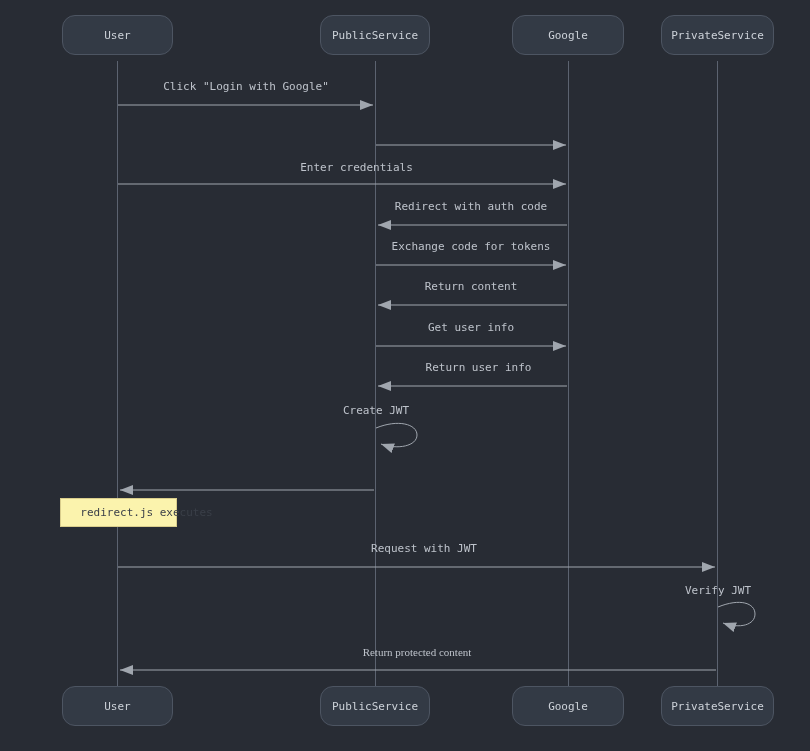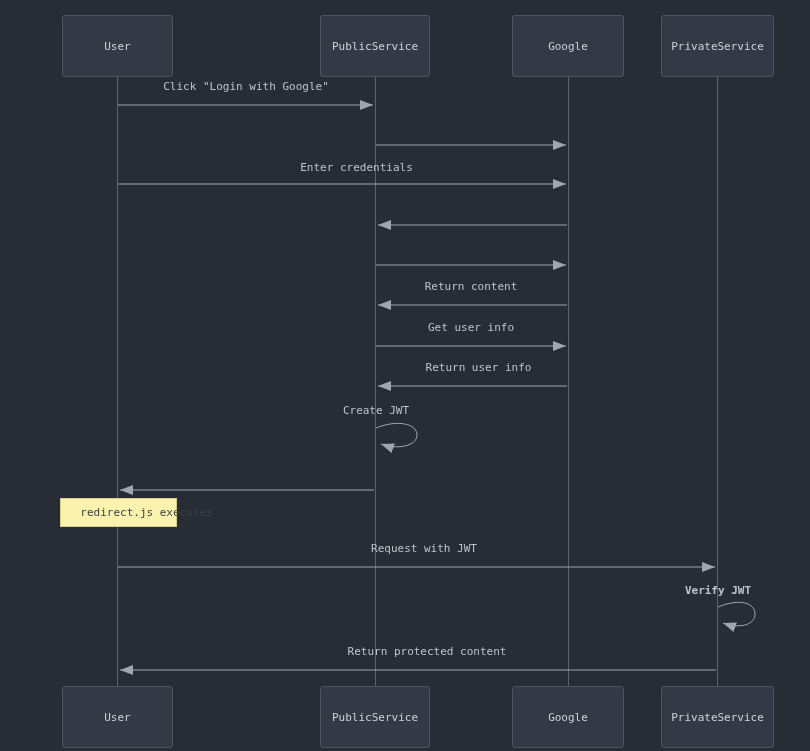--- a/index.html
+++ b/index.html
@@ -10,24 +10,24 @@
     background: var(--bg, #282c34);
     font-family: "DejaVu Sans Mono", "Liberation Mono", monospace;
     overflow: hidden;
   }
   .stage svg { position: absolute; left: 0; top: 0; }
   .lifeline { stroke: var(--lifeline, #5c6370); stroke-width: 1; }
   .arrow   { stroke: var(--line, #a0a6ae); stroke-width: 1; fill: none; }
   .arrow-head { fill: var(--line, #a0a6ae); }
   .actor {
     position: absolute;
-    height: 62px;
+    height: 40px;
     background: var(--box-fill, #333a45);
     border: 1px solid var(--box-border, #4d5562);
-    border-radius: 3px;
+    border-radius: 13px;
     display: flex;
     align-items: center;
     justify-content: center;
     color: var(--text, #cdd2d9);
     font-size: 11px;
     box-sizing: border-box;
   }
   .msg {
     position: absolute;
     transform: translateX(-50%);
@@ -111,25 +111,27 @@
   </div>
   <div class="actor" style="left:512px; top:686px; width:112px;">
     <span>Google</span>
   </div>
   <div class="actor" style="left:661px; top:686px; width:113px;">
     <span>PrivateService</span>
   </div>
 
   <div class="msg" style="left:246px; top:79px;">Click "Login with Google"</div>
   <div class="msg" style="left:342px; top:160px;padding-left:29px;">Enter credentials</div>
+  <div class="msg" style="left:471px; top:199px;">Redirect with auth code</div>
+  <div class="msg" style="left:471px; top:239px;">Exchange code for tokens</div>
   <div class="msg" style="left:471px; top:279px;">Return content</div>
   <div class="msg" style="left:471px; top:320px;">Get user info</div>
   <div class="msg" style="left:471px; top:360px;padding-left:15px;">Return user info</div>
   <div class="msg" style="left:376px; top:403px;">Create JWT</div>
   <div class="msg" style="left:392px; top:541px;margin-left:32px;">Request with JWT</div>
-  <div class="msg" style="left:718px; top:583px;font-weight:bold;">Verify JWT</div>
-  <div class="msg" style="left:427px; top:644px;">Return protected content</div>
+  <div class="msg" style="left:718px; top:583px;">Verify JWT</div>
+  <div class="msg" style="left:417px; top:644px;font-family:Liberation Serif, serif;">Return protected content</div>
 
   <div class="note">
     <span class="note-text">redirect.js executes</span>
   </div>
 
 </div>
 
 </body></html>

